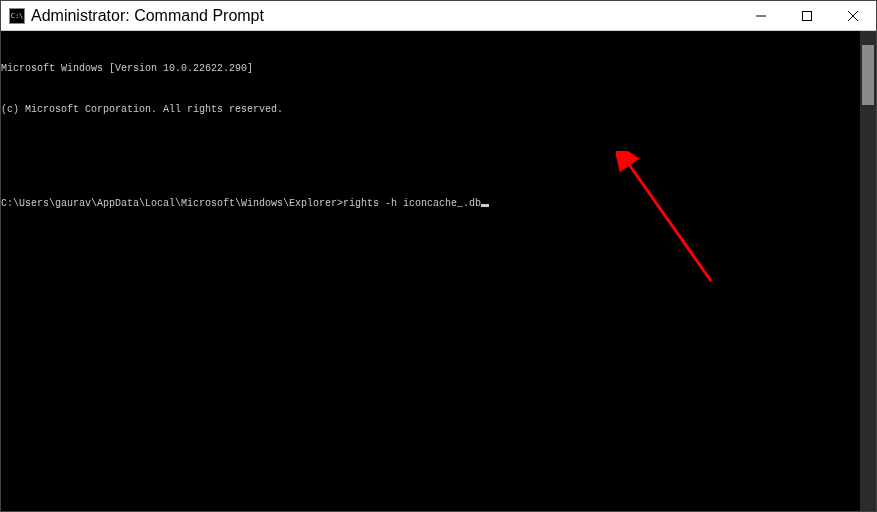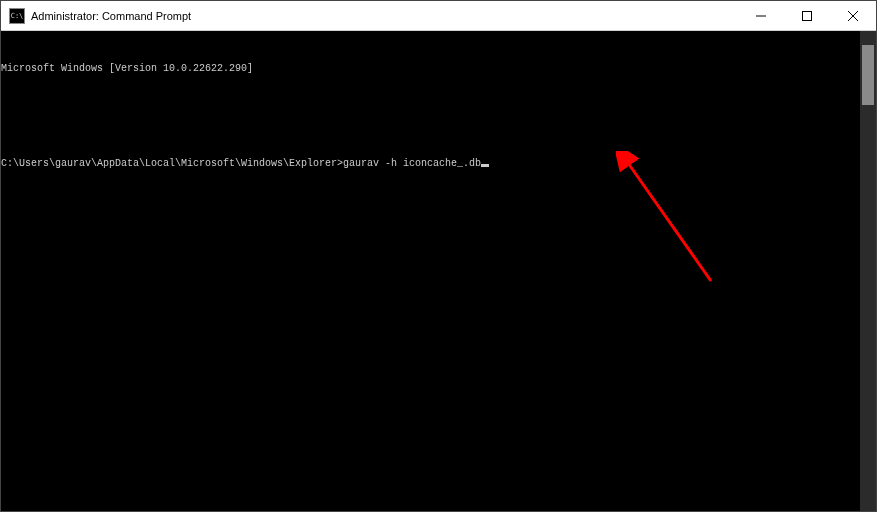--- a/index.html
+++ b/index.html
@@ -42,21 +42,21 @@
       border: 1px solid #888;
       display: flex;
       align-items: center;
       justify-content: center;
       font-size: 7px;
       color: #ccc;
       font-family: Consolas, monospace;
     }
     .titlebar-text {
       flex: 1;
-      font-size: 11px;
+      font-size: 16px;
     }
     .window-controls {
       display: flex;
       height: 100%;
     }
     .win-btn {
       width: 46px;
       height: 100%;
       display: flex;
       align-items: center;
@@ -145,23 +145,24 @@
         <svg viewBox="0 0 10 10">
             <line x1="0" y1="0" x2="10" y2="10"></line>
             <line x1="10" y1="0" x2="0" y2="10"></line>
           </svg>
       </button>
     </div>
   </div>
   <div class="terminal-wrap">
     <div class="terminal">
       <span class="term-line">Microsoft Windows [Version 10.0.22622.290]</span>
+      <span class="term-line">(c) Microsoft Corporation. All rights reserved.</span>
       <span class="term-line"></span>
       <span class="term-line"></span>
-      <span class="term-line"><span>C:\Users\gaurav\AppData\Local\Microsoft\Windows\Explorer&gt;</span><span>gaurav -h iconcache_.db</span><span class="cursor"></span></span>
+      <span class="term-line"><span>C:\Users\gaurav\AppData\Local\Microsoft\Windows\Explorer&gt;</span><span>rights -h iconcache_.db</span><span class="cursor"></span></span>
 
       <svg class="arrow-annotation" style="left:615px; top:120px;" width="120" height="140" viewBox="0 0 120 140">
         <defs>
           <marker id="arrowhead" markerWidth="10" markerHeight="8" refX="1" refY="4" orient="auto">
             <polygon points="0 0, 10 4, 0 8" fill="#ff0000"></polygon>
           </marker>
         </defs>
         <line x1="95" y1="130" x2="12" y2="12" stroke="#ff0000" stroke-width="3" marker-end="url(#arrowhead)"></line>
       </svg>
     </div>

